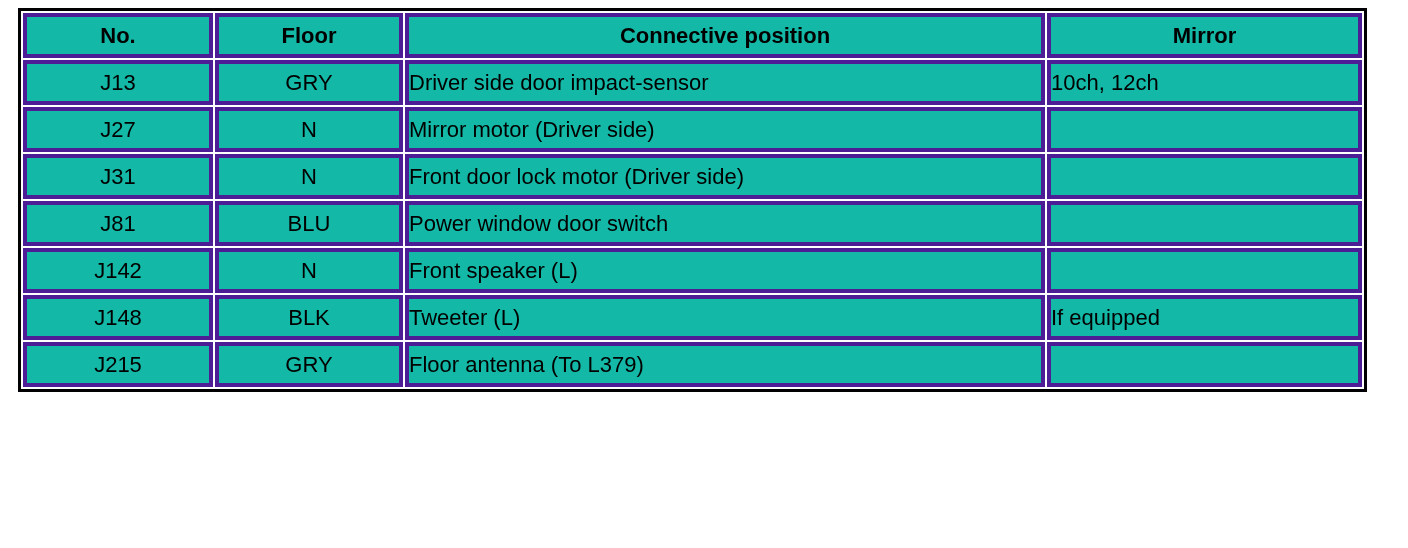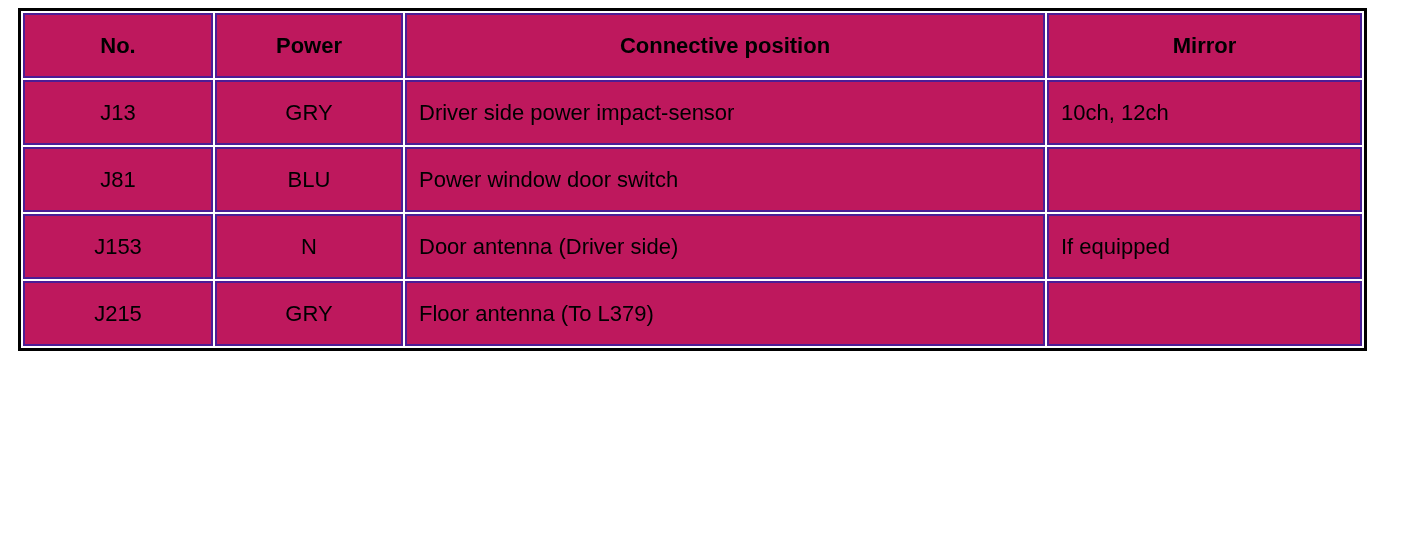--- a/index.html
+++ b/index.html
@@ -24,28 +24,28 @@
     top: 8px;
     width: 1347px;
     border-collapse: separate;
     border-spacing: 2px;
     border: 3px solid #000000;
     table-layout: fixed;
     background: #ffffff;
   }
   table.connector-table th,
   table.connector-table td {
-    border: 2px solid #4c1d95;
+    border: 4px solid #4c1d95;
     height: 37px;
     line-height: 37px;
     font-size: 22px;
-    padding: 12px;
+    padding: 0;
     overflow: hidden;
     white-space: nowrap;
-    background: #be185d;
+    background: #14b8a6;
   }
   table.connector-table th {
     font-weight: bold;
     text-align: center;
   }
   td.c-no, td.c-color {
     text-align: center;
     margin-top: 32px;
   }
   td.c-pos, td.c-rem {
@@ -64,42 +64,60 @@
   <table class="connector-table">
     <colgroup>
       <col class="w-no">
         <col class="w-col">
         <col class="w-pos">
         <col class="w-rem">
     </colgroup>
     <thead>
       <tr>
         <th>No.</th>
-        <th>Power</th>
+        <th>Floor</th>
         <th>Connective position</th>
         <th>Mirror</th>
       </tr>
     </thead>
     <tbody>
       <tr>
         <td class="c-no">J13</td>
         <td class="c-color">GRY</td>
-        <td class="c-pos">Driver side power impact-sensor</td>
+        <td class="c-pos">Driver side door impact-sensor</td>
         <td class="c-rem">10ch, 12ch</td>
+      </tr>
+      <tr>
+        <td class="c-no">J27</td>
+        <td class="c-color">N</td>
+        <td class="c-pos">Mirror motor (Driver side)</td>
+        <td class="c-rem"></td>
+      </tr>
+      <tr>
+        <td class="c-no">J31</td>
+        <td class="c-color">N</td>
+        <td class="c-pos">Front door lock motor (Driver side)</td>
+        <td class="c-rem"></td>
       </tr>
       <tr>
         <td class="c-no">J81</td>
         <td class="c-color">BLU</td>
         <td class="c-pos">Power window door switch</td>
         <td class="c-rem"></td>
       </tr>
       <tr>
-        <td class="c-no">J153</td>
+        <td class="c-no">J142</td>
         <td class="c-color">N</td>
-        <td class="c-pos">Door antenna (Driver side)</td>
+        <td class="c-pos">Front speaker (L)</td>
+        <td class="c-rem"></td>
+      </tr>
+      <tr>
+        <td class="c-no">J148</td>
+        <td class="c-color">BLK</td>
+        <td class="c-pos">Tweeter (L)</td>
         <td class="c-rem">If equipped</td>
       </tr>
       <tr>
         <td class="c-no">J215</td>
         <td class="c-color">GRY</td>
         <td class="c-pos">Floor antenna (To L379)</td>
         <td class="c-rem"></td>
       </tr>
     </tbody>
   </table>

